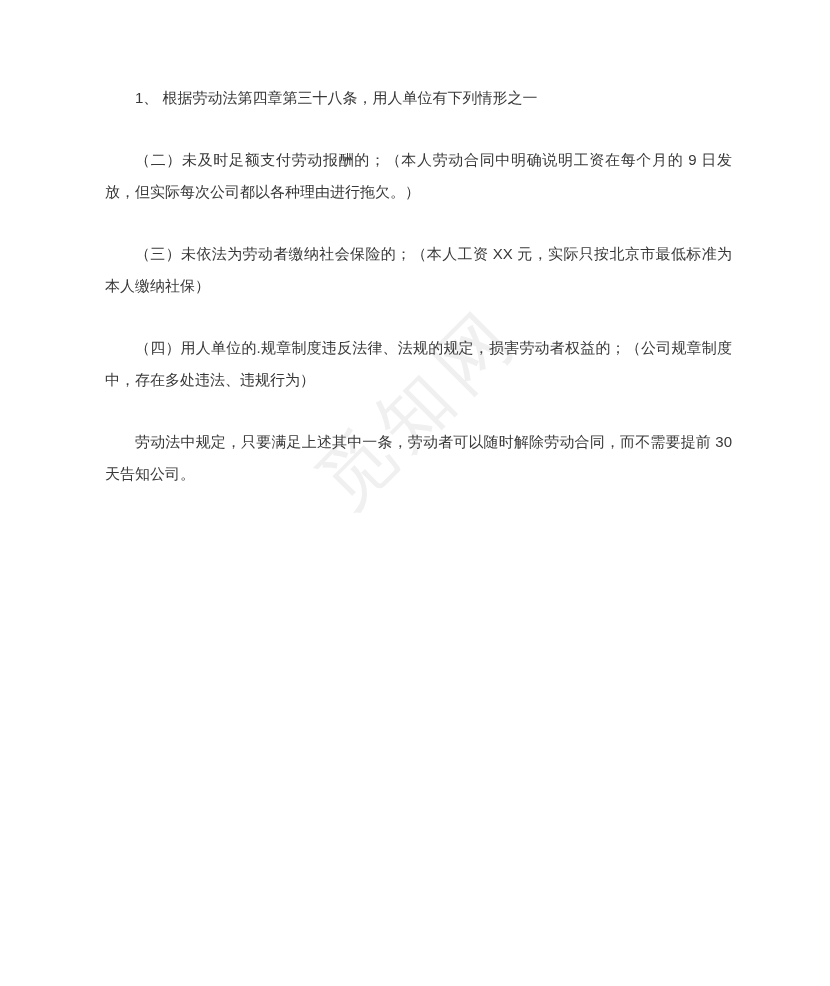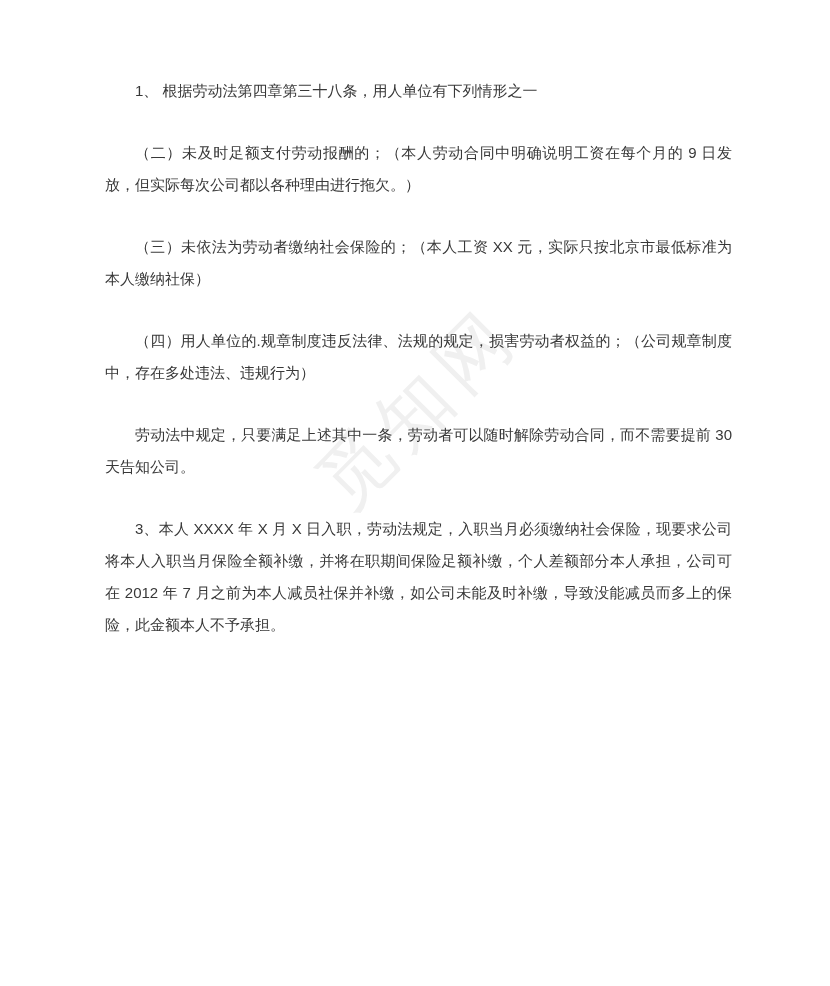--- a/index.html
+++ b/index.html
@@ -23,21 +23,21 @@
     position: absolute;
     left: 105px;
     top: 74px;
     width: 627px;
     color: #383838;
     font-size: 15px;
     line-height: 32px;
     text-align: justify;
   }
   .para {
-    margin: 1px 0 30px 0;
+    margin: 8px 0 30px 0;
   }
   .para.indent {
     text-indent: 2em;
   }
   .watermark {
     position: absolute;
     left: 418px;
     top: 408px;
     transform: translate(-50%, -50%) rotate(-45deg);
     font-size: 72px;
@@ -54,16 +54,15 @@
 <div class="page">
 
   <div class="watermark">觅知网</div>
 
   <div class="content">
     <p class="para indent">1、 根据劳动法第四章第三十八条，用人单位有下列情形之一</p>
     <p class="para indent">（二）未及时足额支付劳动报酬的；（本人劳动合同中明确说明工资在每个月的 9 日发放，但实际每次公司都以各种理由进行拖欠。）</p>
     <p class="para indent">（三）未依法为劳动者缴纳社会保险的；（本人工资 XX 元，实际只按北京市最低标准为本人缴纳社保）</p>
     <p class="para indent">（四）用人单位的.规章制度违反法律、法规的规定，损害劳动者权益的；（公司规章制度中，存在多处违法、违规行为）</p>
     <p class="para indent">劳动法中规定，只要满足上述其中一条，劳动者可以随时解除劳动合同，而不需要提前 30 天告知公司。</p>
-    <p class="para indent">3、本人 XXXX 年 X 月 X 日入职，劳动法规定，入职当月必须缴纳社会保险，现要求公司将本人入职当月保险全额补缴，并将在职期间保险足额补缴，个人差额部分本人承担，公司可在 2012 年 7 月之前为本人减员社保并补缴，如公司未能及时补缴，导致没能减员而多上的保险，此金额本人不予承担。</p>
   </div>
 
 </div>
 
 </body></html>

